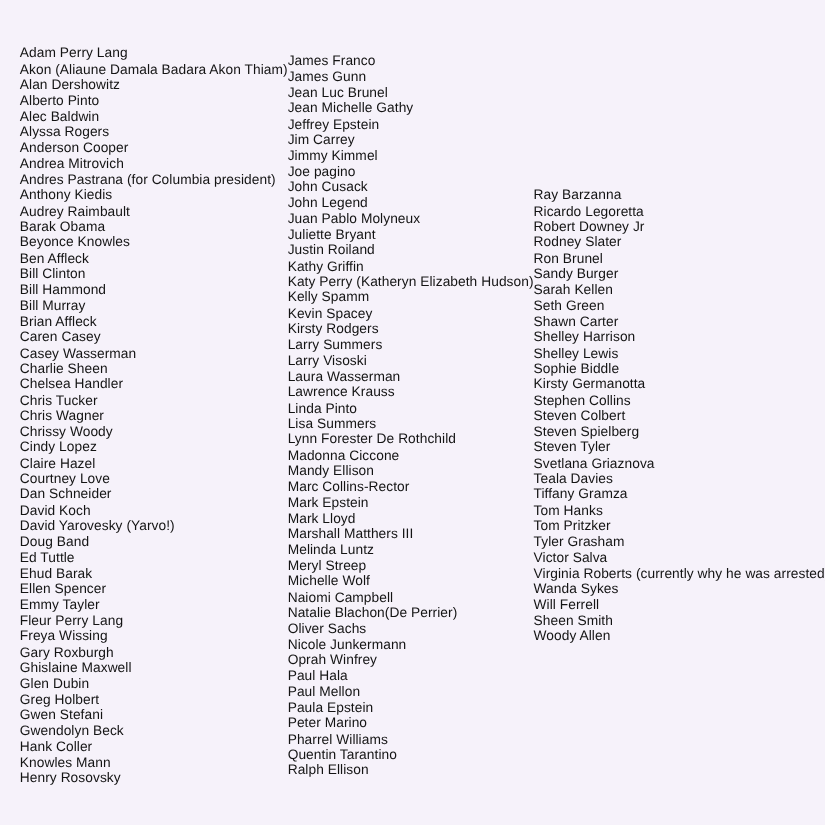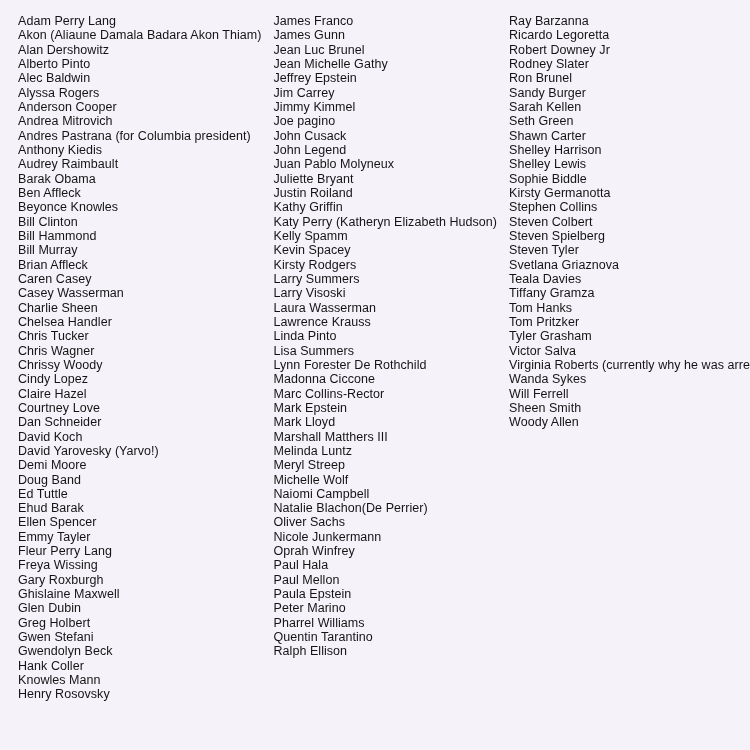--- a/index.html
+++ b/index.html
@@ -14,22 +14,21 @@
     color: #111111;
     overflow: hidden;
   }
   .page {
     width: 750px;
     height: 750px;
     box-sizing: border-box;
     padding: 14px 8px 8px 18px;
     display: flex;
     flex-direction: row;
-    align-items: flex-start;
-    gap: 12px;
+    align-items: center;
   }
   .column {
     display: flex;
     flex-direction: column;
   }
   .col-1 { width: 245px; }
   .col-2 { width: 228px; }
   .col-3 { width: 259px; }
   .name-item {
     font-size: 12.5px;
@@ -51,40 +50,39 @@
     <div class="name-item">Alan Dershowitz</div>
     <div class="name-item">Alberto Pinto</div>
     <div class="name-item">Alec Baldwin</div>
     <div class="name-item">Alyssa Rogers</div>
     <div class="name-item">Anderson Cooper</div>
     <div class="name-item">Andrea Mitrovich</div>
     <div class="name-item">Andres Pastrana (for Columbia president)</div>
     <div class="name-item">Anthony Kiedis</div>
     <div class="name-item">Audrey Raimbault</div>
     <div class="name-item">Barak Obama</div>
+    <div class="name-item">Beyonce Knowles</div>
     <div class="name-item">Ben Affleck</div>
-    <div class="name-item">Beyonce Knowles</div>
     <div class="name-item">Bill Clinton</div>
     <div class="name-item">Bill Hammond</div>
     <div class="name-item">Bill Murray</div>
     <div class="name-item">Brian Affleck</div>
     <div class="name-item">Caren Casey</div>
     <div class="name-item">Casey Wasserman</div>
     <div class="name-item">Charlie Sheen</div>
     <div class="name-item">Chelsea Handler</div>
     <div class="name-item">Chris Tucker</div>
     <div class="name-item">Chris Wagner</div>
     <div class="name-item">Chrissy Woody</div>
     <div class="name-item">Cindy Lopez</div>
     <div class="name-item">Claire Hazel</div>
     <div class="name-item">Courtney Love</div>
     <div class="name-item">Dan Schneider</div>
     <div class="name-item">David Koch</div>
     <div class="name-item">David Yarovesky (Yarvo!)</div>
-    <div class="name-item">Demi Moore</div>
     <div class="name-item">Doug Band</div>
     <div class="name-item">Ed Tuttle</div>
     <div class="name-item">Ehud Barak</div>
     <div class="name-item">Ellen Spencer</div>
     <div class="name-item">Emmy Tayler</div>
     <div class="name-item">Fleur Perry Lang</div>
     <div class="name-item">Freya Wissing</div>
     <div class="name-item">Gary Roxburgh</div>
     <div class="name-item">Ghislaine Maxwell</div>
     <div class="name-item">Glen Dubin</div>
@@ -116,20 +114,21 @@
     <div class="name-item">Kevin Spacey</div>
     <div class="name-item">Kirsty Rodgers</div>
     <div class="name-item">Larry Summers</div>
     <div class="name-item">Larry Visoski</div>
     <div class="name-item">Laura Wasserman</div>
     <div class="name-item">Lawrence Krauss</div>
     <div class="name-item">Linda Pinto</div>
     <div class="name-item">Lisa Summers</div>
     <div class="name-item">Lynn Forester De Rothchild</div>
     <div class="name-item">Madonna Ciccone</div>
+    <div class="name-item">Mandy Ellison</div>
     <div class="name-item">Marc Collins-Rector</div>
     <div class="name-item">Mark Epstein</div>
     <div class="name-item">Mark Lloyd</div>
     <div class="name-item">Marshall Matthers III</div>
     <div class="name-item">Melinda Luntz</div>
     <div class="name-item">Meryl Streep</div>
     <div class="name-item">Michelle Wolf</div>
     <div class="name-item">Naiomi Campbell</div>
     <div class="name-item">Natalie Blachon(De Perrier)</div>
     <div class="name-item">Oliver Sachs</div>

